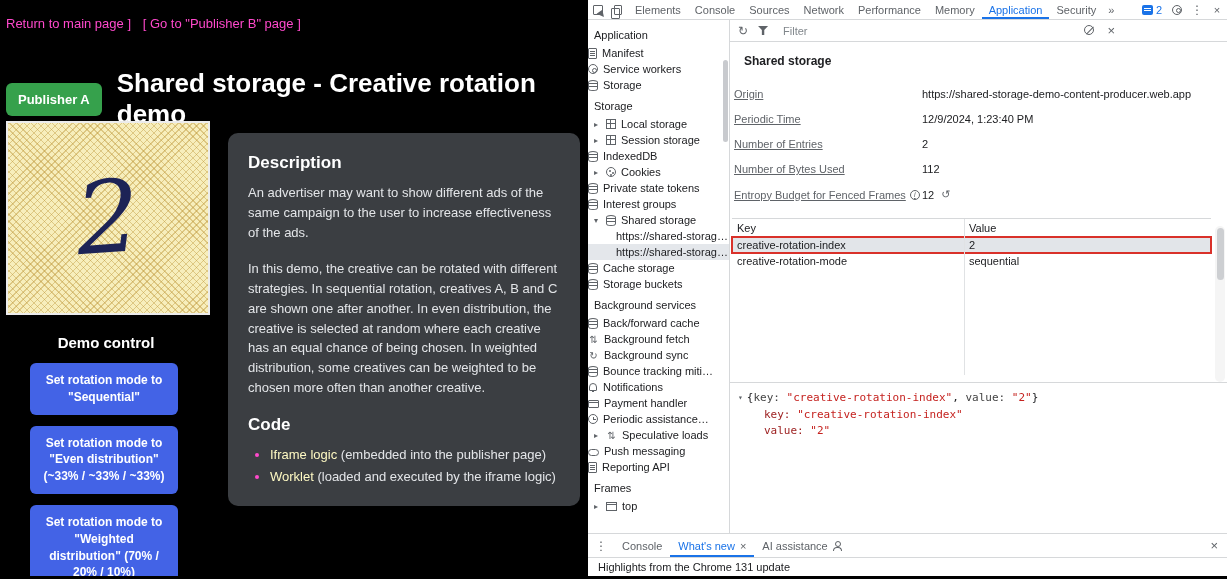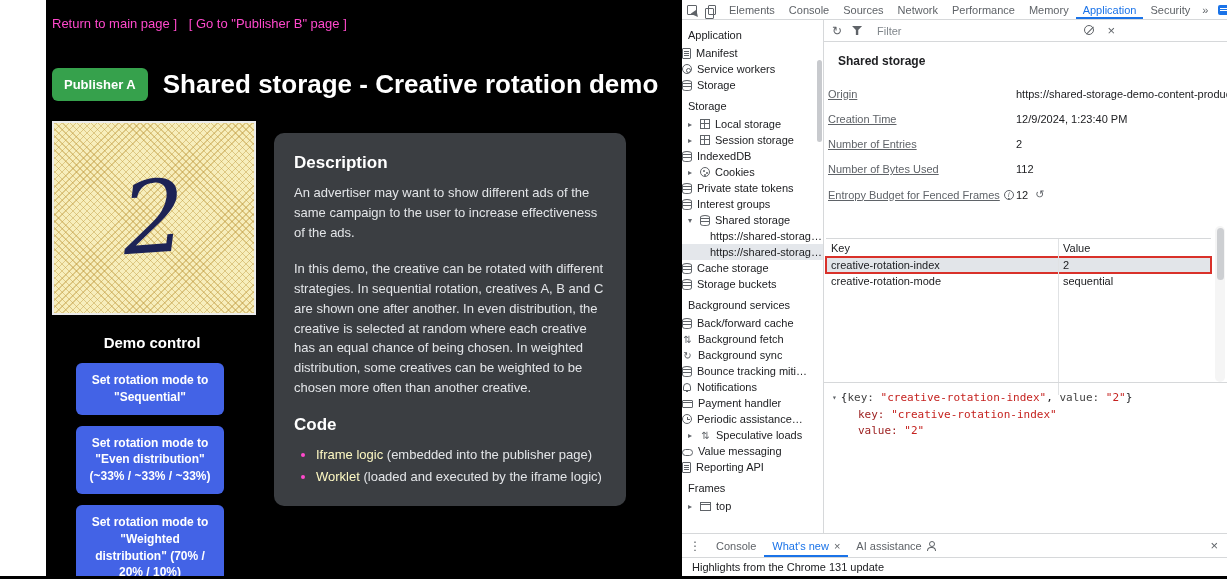--- a/index.html
+++ b/index.html
@@ -1,21 +1,21 @@
 <!DOCTYPE html>
 <html><head>
 <meta charset="utf-8">
 <style>
   html,body{margin:0;padding:0;background:#fff;}
   .root{width:1227px;height:579px;display:flex;overflow:hidden;position:relative;
         font-family:"Liberation Sans",sans-serif;box-sizing:border-box;border-bottom:3px solid #000;}
   .spacer{flex:1;}
 
   
-  .publisher{width:636px;flex:none;background:#000;position:relative;color:#fff;margin-left:46px;}
+  .publisher{width:588px;flex:none;background:#000;position:relative;color:#fff;}
   .nav{position:absolute;top:16px;left:6px;font-size:13px;}
   .nav-link{color:#ff49cc;margin-right:8px;cursor:pointer;text-decoration:none;}
   .header-row{position:absolute;top:68px;left:6px;right:8px;display:flex;align-items:center;gap:15px;}
   .badge{background:#36a14c;color:#fff;font-weight:bold;font-size:13px;padding:9px 12px;border-radius:6px;flex:none;}
   .page-title{font-size:26px;font-weight:bold;margin:0;}
   .creative{position:absolute;top:121px;left:6px;width:200px;height:190px;border:2px solid #ececec;
     background-color:#f7eebc;
     background-image:repeating-linear-gradient(45deg,rgba(190,152,60,.45) 0 1px,transparent 1px 5px),
                      repeating-linear-gradient(135deg,rgba(190,152,60,.45) 0 1px,transparent 1px 5px);
     display:flex;align-items:center;justify-content:center;cursor:pointer;}
@@ -99,21 +99,21 @@
   .tb-right{display:flex;align-items:center;gap:13px;margin-right:104px;}
   .tb-x{font-size:13px;cursor:pointer;}
 
   .dt-content{flex:1;position:relative;min-height:0;}
   .ss-title{position:absolute;top:12px;left:14px;font-size:12px;font-weight:bold;}
   .meta{position:absolute;top:46px;left:4px;display:grid;grid-template-columns:176px auto;column-gap:12px;row-gap:13px;align-items:center;}
   .meta-label{color:#5f6368;white-space:nowrap;display:flex;align-items:center;gap:4px;text-decoration:underline;}
   .meta-value{color:#202124;display:flex;align-items:center;gap:7px;white-space:nowrap;}
   .reset-ic{color:#5f6368;cursor:pointer;}
 
-  .grid{position:absolute;left:2px;right:16px;top:196px;height:156px;border-top:1px solid #d6d8da;}
+  .grid{position:absolute;left:2px;right:16px;top:176px;height:156px;border-top:1px solid #d6d8da;}
   .col-divider{position:absolute;left:232px;top:0;bottom:0;width:1px;background:#e0e2e4;}
   .grid-head{display:grid;grid-template-columns:232px 1fr;height:17px;align-items:center;border-bottom:1px solid #e0e2e4;}
   .grid-head .col{padding-left:5px;cursor:pointer;}
   .grid-row{display:grid;grid-template-columns:232px 1fr;height:16px;align-items:center;cursor:pointer;}
   .grid-row .cell{padding-left:5px;white-space:nowrap;overflow:hidden;}
   .grid-row.selected{background:#e2e5e9;outline:2px solid #d9312a;outline-offset:-1px;}
   .v-scroll{position:absolute;right:2px;top:184px;width:10px;height:156px;background:#f5f5f5;border-radius:5px;cursor:pointer;}
   .v-thumb{position:absolute;left:1.5px;top:2px;width:7px;height:52px;background:#cdcfd2;border-radius:4px;}
 
   .preview{position:absolute;left:0;right:0;top:340px;bottom:0;border-top:1px solid #d6d8da;
@@ -292,21 +292,21 @@
             <span class="ic ic-clock"></span>
             <span class="sb-label">Periodic assistance…</span>
           </div>
         <div class="sb-item has-tri">
             <span class="tri">▸</span>
             <span class="ic ic-glyph">⇅</span>
             <span class="sb-label">Speculative loads</span>
           </div>
         <div class="sb-item">
             <span class="ic ic-cloud"></span>
-            <span class="sb-label">Value messaging</span>
+            <span class="sb-label">Push messaging</span>
           </div>
         <div class="sb-item">
             <span class="ic ic-doc"></span>
             <span class="sb-label">Reporting API</span>
           </div>
 
         <div class="sb-header">Frames</div>
         <div class="sb-item has-tri">
             <span class="tri">▸</span>
             <span class="ic ic-frame"></span>
@@ -334,21 +334,21 @@
           <div class="ss-title">Shared storage</div>
 
           <div class="meta">
             <div class="meta-label">
                 <span>Origin</span>
               </div>
             <div class="meta-value">
                 <span>https://shared-storage-demo-content-producer.web.app</span>
               </div>
             <div class="meta-label">
-                <span>Creation Time</span>
+                <span>Periodic Time</span>
               </div>
             <div class="meta-value">
                 <span>12/9/2024, 1:23:40 PM</span>
               </div>
             <div class="meta-label">
                 <span>Number of Entries</span>
               </div>
             <div class="meta-value">
                 <span>2</span>
               </div>

